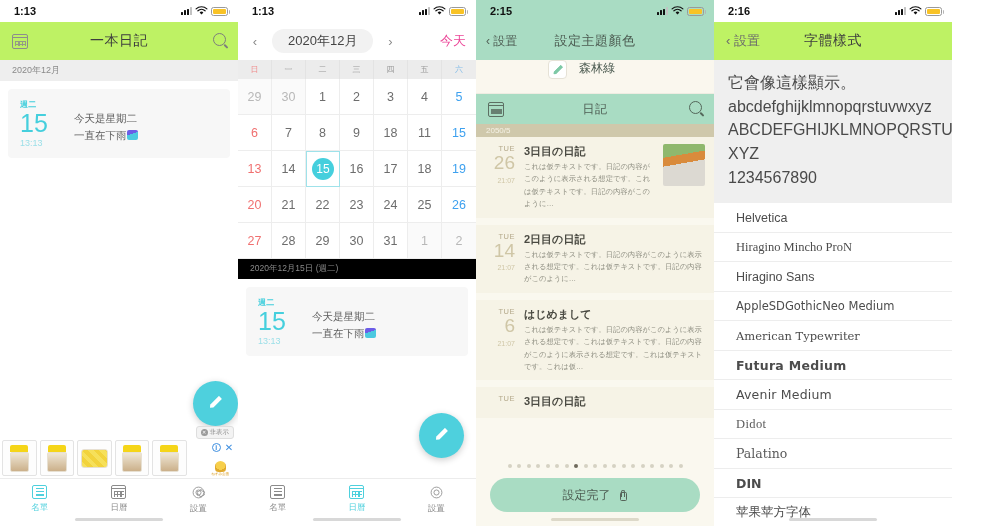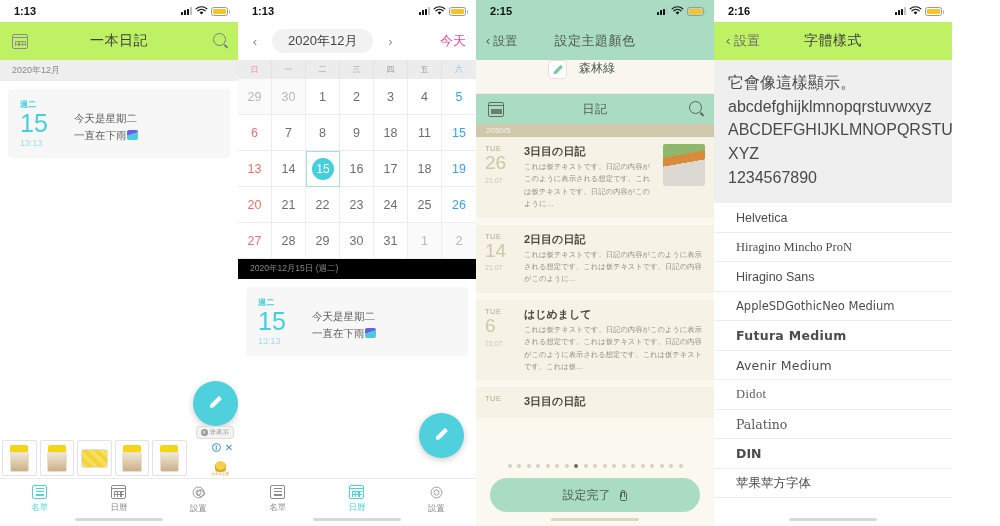--- a/index.html
+++ b/index.html
@@ -158,21 +158,21 @@
   .theme-name { font-size:12px; color:#4b5a50; }
   .prev-nav { height:30px; background:#a9dcc3; display:flex; align-items:center;
               position:relative; padding:0 12px; }
   .prev-nav .nav-title { color:#4e5d53; font-size:12px; }
   .prev-nav .icon-cal { border-color:#5d6f63; }
   .prev-nav .icon-cal::before,.prev-nav .icon-cal::after { background:#5d6f63; }
   .prev-nav .icon-search { border-color:#54675a; }
   .prev-nav .icon-search::after { background:#54675a; }
   .ym { background:#cfc8ab; color:#f5f2e6; font-size:8px; padding:2px 10px; }
   .d-item { background:#f6f3e6; margin:0 0 7px 0; padding:7px 9px; display:flex; gap:9px; }
-  .d-date { width:30px; text-align:left; flex-shrink:0; }
+  .d-date { width:30px; text-align:right; flex-shrink:0; }
   .d-dow { font-size:7.5px; color:#b4a98b; letter-spacing:.5px; }
   .d-num { font-size:19px; color:#cfc6a6; line-height:1.1; }
   .d-time { font-size:7px; color:#cfc6a6; margin-top:3px; }
   .d-main { flex:1; min-width:0; }
   .d-title { font-size:11px; font-weight:bold; color:#4a4a42; margin-bottom:2px; }
   .d-text { font-size:7.3px; color:#8d8d80; line-height:1.7; }
   .d-thumb { width:42px; height:42px; flex-shrink:0; border-radius:2px; overflow:hidden;
      background:linear-gradient(170deg,#8fb86d 0 28%,#d98b3c 28% 46%,#dcd9d2 46% 100%); }
   .dots { display:flex; justify-content:center; gap:5.5px; margin:14px 0 10px; }
   .dots i { width:4px; height:4px; border-radius:50%; background:#d5d2c3; display:block; }
@@ -647,20 +647,21 @@
         <div>abcdefghijklmnopqrstuvwxyz</div>
         <div>ABCDEFGHIJKLMNOPQRSTUVW</div>
         <div>XYZ</div>
         <div>1234567890</div>
       </div>
     <div class="f-list" id="fontList">
         <div class="f-row ff0">Helvetica</div>
         <div class="f-row ff2">Hiragino Mincho ProN</div>
         <div class="f-row ff1">Hiragino Sans</div>
         <div class="f-row ff3">AppleSDGothicNeo Medium</div>
+        <div class="f-row ff4">American Typewriter</div>
         <div class="f-row ff5">Futura Medium</div>
         <div class="f-row ff6">Avenir Medium</div>
         <div class="f-row ff7">Didot</div>
         <div class="f-row ff8">Palatino</div>
         <div class="f-row ff9">DIN</div>
         <div class="f-row ff10">苹果苹方字体</div>
       </div>
     <div class="home-ind"></div>
   </div>
 

